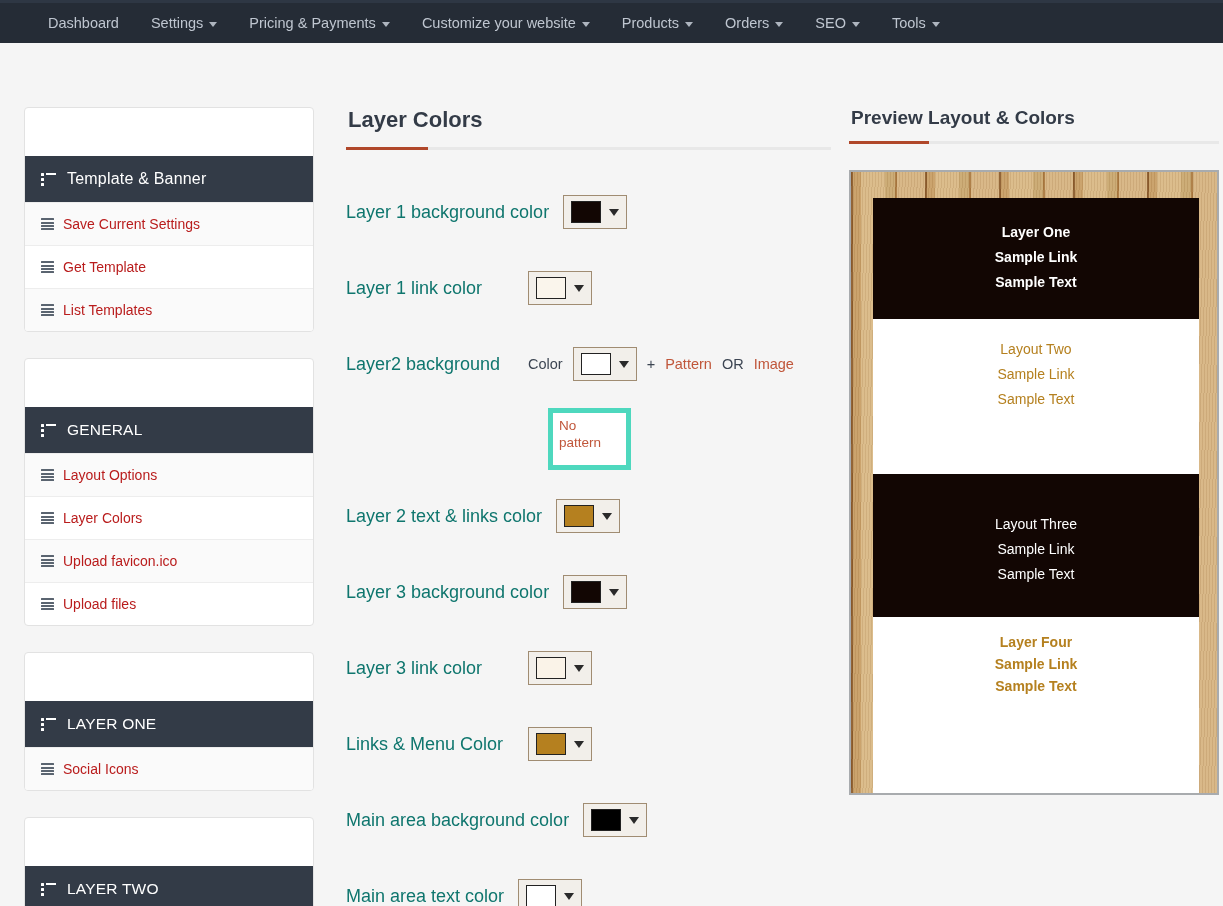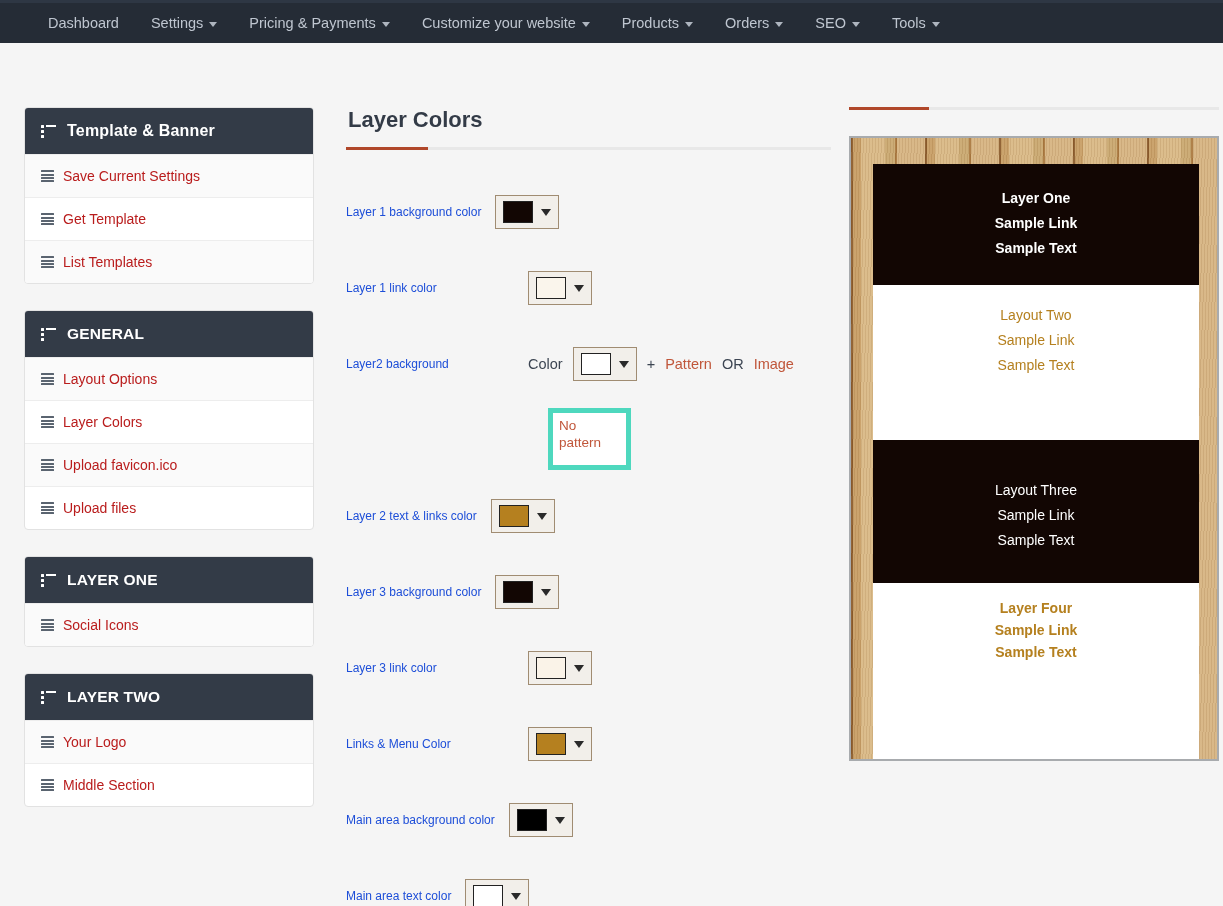--- a/index.html
+++ b/index.html
@@ -41,23 +41,24 @@
   .center  { width:485px; margin:64px 0 0 32px; flex:0 0 485px; }
   .right   { flex:1; margin:64px 18px 0 18px; }
 
   
   .panel {
     background:#fff; border:1px solid #E2E2E2;
     border-radius:4px; margin-bottom:26px; overflow:hidden;
   }
   .panel-head {
     background:#333B47; color:#fff;
-    padding:14px 16px; font-size:16px; font-weight:bold;
+    padding:14px 16px; font-size:16px; font-weight:normal;
     display:flex; align-items:center; gap:11px;
     letter-spacing:.2px;
+    margin-top:48px;
   }
   .panel-head.small { font-size:15.5px; }
   .list-ico { display:inline-block; width:15px; height:13px; position:relative; flex:0 0 15px; }
   .list-ico i {
     position:absolute; left:5px; height:2.5px; background:currentColor;
     width:10px; border-radius:.5px;
   }
   .list-ico i:nth-child(1){ top:0; }
   .list-ico i:nth-child(2){ top:5px; }
   .list-ico i:nth-child(3){ top:10px; }
@@ -94,21 +95,21 @@
     font-size:22px; font-weight:bold; color:#333B47;
     margin:0 0 14px 2px;
   }
   .sec-rule { height:3px; background:#E8E8E8; position:relative; margin-bottom:30px; }
   .sec-rule::before {
     content:""; position:absolute; left:0; top:0;
     width:82px; height:3px; background:#B0472A;
   }
 
   .frow { display:flex; align-items:center; min-height:64px; margin-bottom:12px; }
-  .flabel { font-size:12px; color:#1d4ed8; margin-right:14px; white-space:nowrap; }
+  .flabel { font-size:18px; color:#0f766e; margin-right:14px; white-space:nowrap; }
 
   .swatch-btn {
     display:inline-flex; align-items:center; gap:8px;
     background:#F2EFEA; border:1px solid #A08C72;
     padding:5px 7px; cursor:pointer;
   }
   .swatch {
     width:30px; height:22px; border:1px solid #222; display:block;
   }
   .dd-arrow {
@@ -443,20 +444,21 @@
       <span class="flabel">Main area text color</span>
       <span class="swatch-btn">
         <span class="swatch" style="background:#FFFFFF"></span>
         <span class="dd-arrow"></span>
       </span>
     </div>
 
   </div>
 
   <div class="right">
+    <div class="prev-title">Preview Layout &amp; Colors</div>
     <div class="prev-rule"></div>
 
     <div class="preview-frame">
       <div class="preview-inner">
 
         <div class="pv-block pv-l1">
           <div class="pv-line hd">Layer One</div>
           <div class="pv-line hd">Sample Link</div>
           <div class="pv-line hd">Sample Text</div>
         </div>

